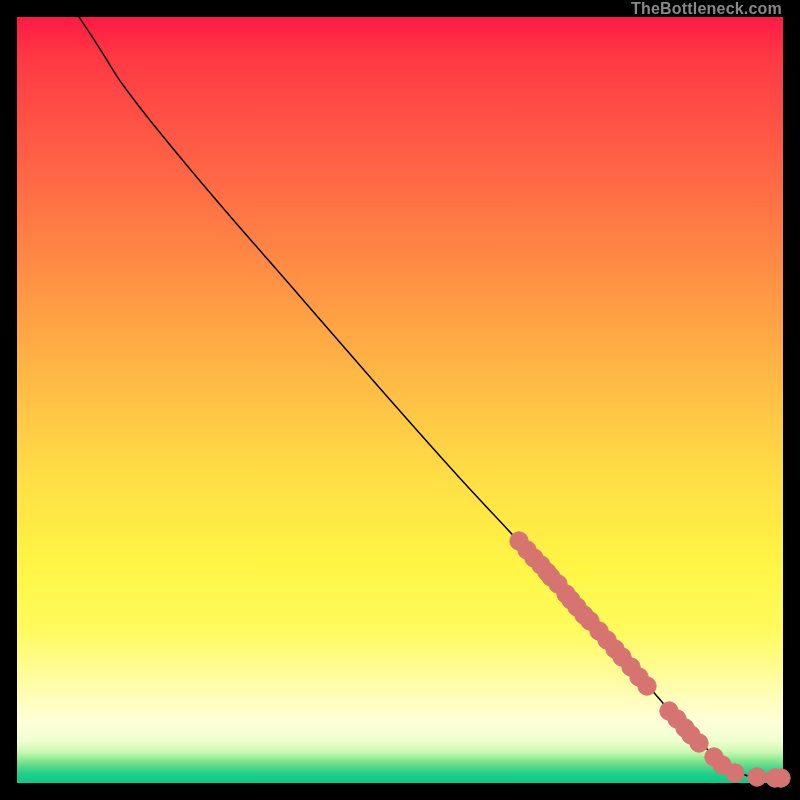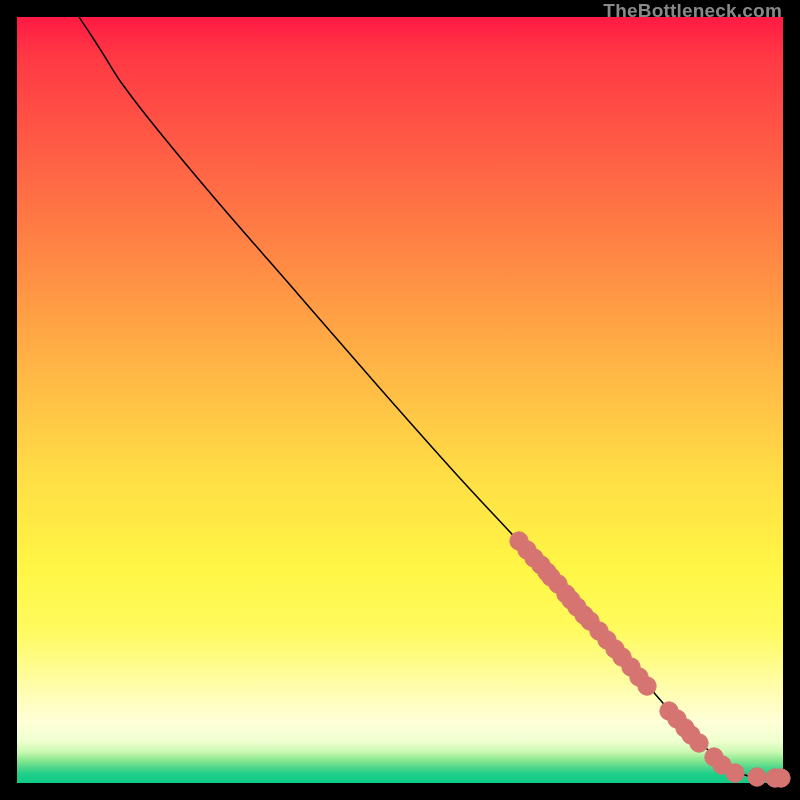--- a/index.html
+++ b/index.html
@@ -34,21 +34,21 @@
       #8ae890 97%,
       #4fd68c 98%,
       #1fcf8a 98.8%,
       #0ecb85 100%
     );
   }
   .watermark {
     position: absolute;
     top: 0px;
     right: 18px;
-    font-size: 19px;
+    font-size: 16px;
     font-weight: 600;
     color: #888;
     letter-spacing: 0.2px;
     user-select: none;
   }
   svg.plot {
     position: absolute;
     left: 0;
     top: 0;
     width: 766px;

